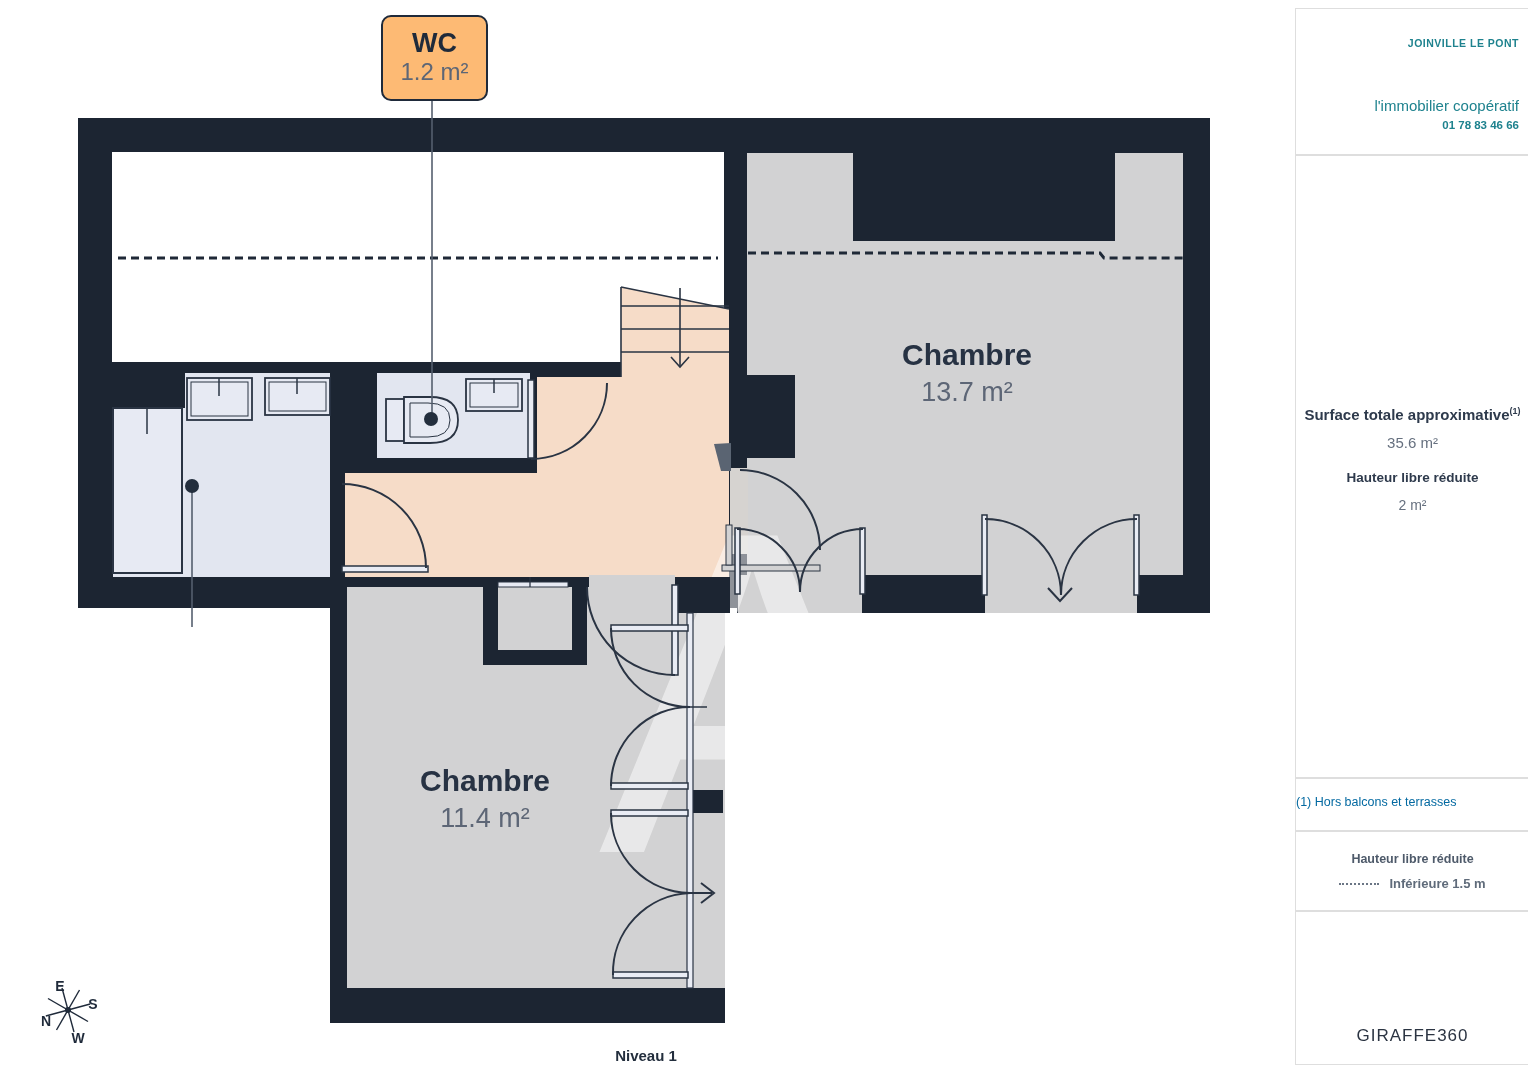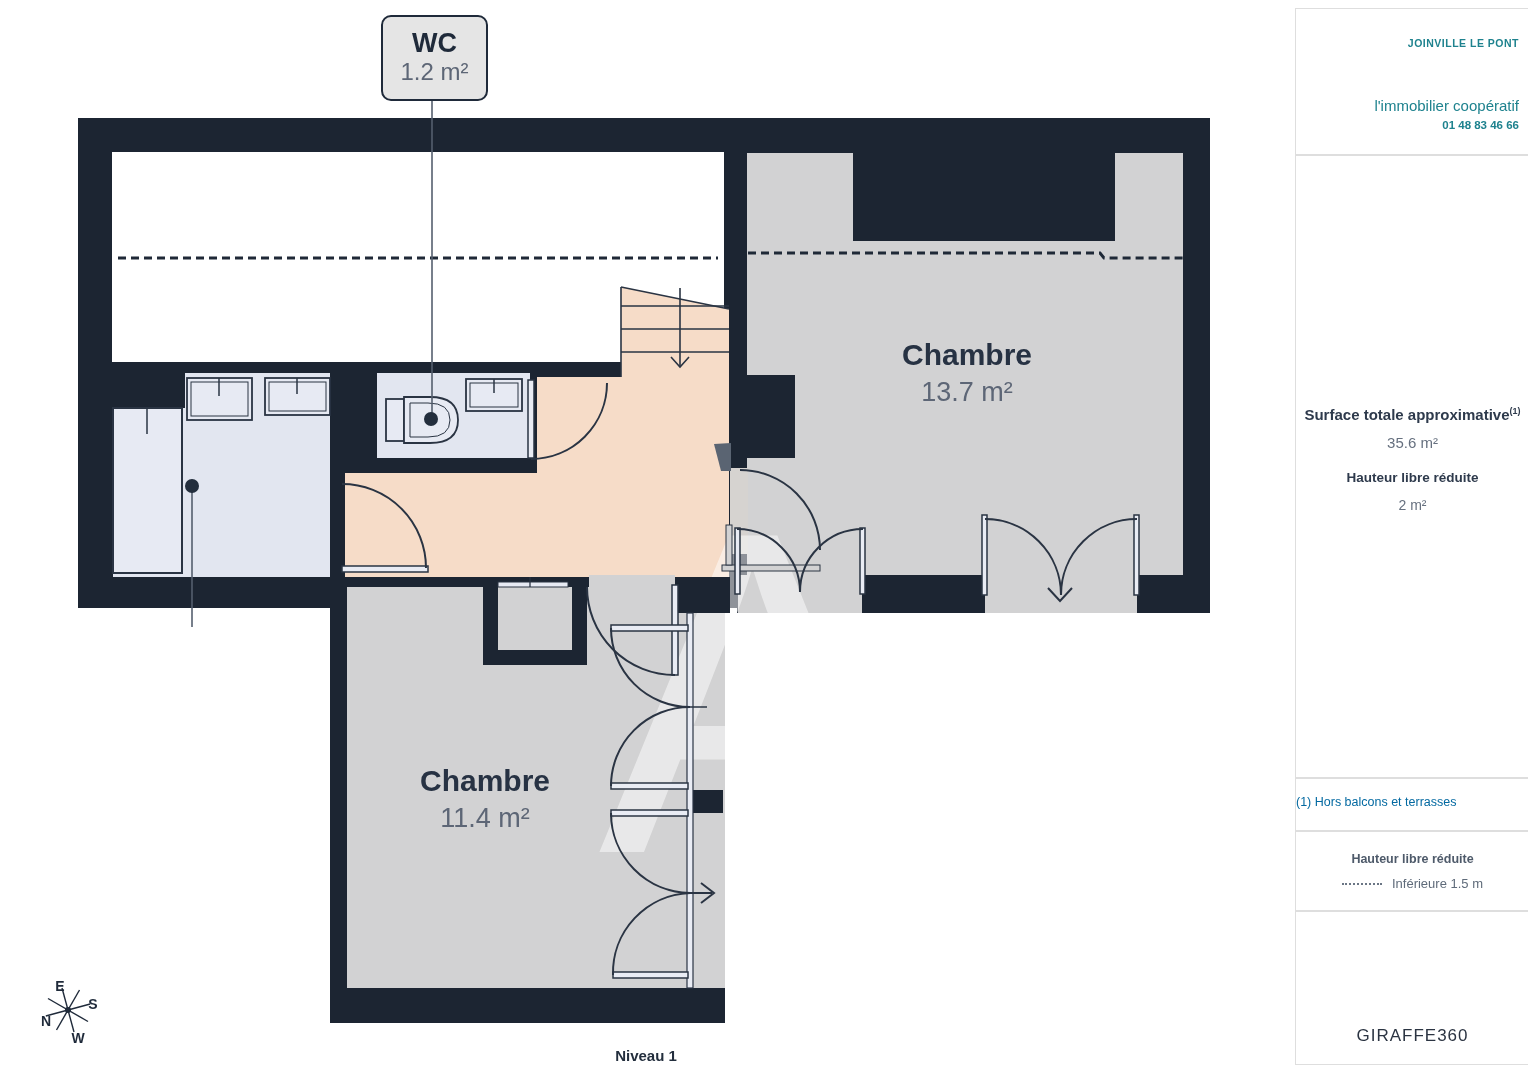--- a/index.html
+++ b/index.html
@@ -2,42 +2,42 @@
 <html><head>
 <meta charset="utf-8">
 <style>
   html,body{margin:0;padding:0;background:#fff;}
   .page{position:relative;width:1528px;height:1080px;background:#ffffff;overflow:hidden;
         font-family:"Liberation Sans","DejaVu Sans",sans-serif;}
   .abs{position:absolute;}
   svg{display:block;}
 
   
-  .tagbox{position:absolute;background:#e5e5e5;border:2.5px solid #1f2a3a;border-radius:10px;
+  .tagbox{position:absolute;background:#fdba74;border:2.5px solid #1f2a3a;border-radius:10px;
           display:flex;flex-direction:column;align-items:center;justify-content:center;z-index:30;}
   .tagbox .tname{font-weight:bold;color:#1f2a3a;line-height:1.1;}
   .tagbox .tarea{color:#5d6676;line-height:1.2;}
   .roomlabel{position:absolute;transform:translateX(-50%);text-align:center;z-index:25;}
   .roomlabel .rname{font-weight:bold;color:#273243;font-size:30px;line-height:34px;}
   .roomlabel .rarea{color:#5d6676;font-size:27px;line-height:40px;}
   .levellabel{position:absolute;transform:translate(-50%,-50%);font-weight:bold;font-size:15px;color:#232e3d;z-index:25;}
   .compassletter{position:absolute;transform:translate(-50%,-50%);font-weight:bold;font-size:14px;color:#1f2a3a;z-index:25;}
 
   
   .panel{position:absolute;left:1295px;width:235px;border:1px solid #dedede;background:#fff;box-sizing:border-box;}
   .logo-brand{position:absolute;left:8px;top:42px;width:214px;text-align:center;
               font-weight:bold;font-size:45px;letter-spacing:-1px;color:#1e828e;}
   .logo-city{position:absolute;right:10px;top:28px;font-size:10.5px;font-weight:bold;color:#1e828e;letter-spacing:.5px;}
   .logo-tagline{position:absolute;right:10px;top:88px;font-size:15px;color:#1e828e;}
   .logo-phone{position:absolute;right:10px;top:110px;font-size:11.5px;font-weight:bold;color:#1e828e;}
   .sb-label{position:absolute;width:100%;text-align:center;font-weight:bold;color:#2e3a4c;}
   .sb-value{position:absolute;width:100%;text-align:center;color:#66707f;}
   .footnote-text{position:absolute;width:100%;top:16px;font-size:12.5px;color:#0369a1;}
   .legend-title{position:absolute;width:100%;top:20px;text-align:center;font-size:12.5px;font-weight:bold;color:#4e5a6a;}
-  .legend-row{position:absolute;width:100%;top:44px;text-align:center;font-size:13px;color:#5f6b7a;}
+  .legend-row{position:absolute;width:100%;top:44px;text-align:center;font-size:13px;color:#5f6b7a;font-weight:bold;}
   .legend-dash{display:inline-block;width:40px;height:1px;border-top:2px dotted #6b7685;vertical-align:middle;margin-right:10px;}
   .legal-text{position:absolute;left:14px;right:14px;top:20px;text-align:center;font-size:12.5px;line-height:1.5;color:#5f6b7a;}
   .vendor{position:absolute;width:100%;top:114px;text-align:center;font-size:17px;letter-spacing:1px;color:#2b3442;}
   .vendor b{font-weight:normal;}
 </style>
 </head>
 <body>
 
 <div class="page">
 
@@ -192,21 +192,21 @@
   <div class="levellabel" style="left:646px;top:1055px;">Niveau 1</div>
 
   <span class="compassletter" style="left:60px;top:986px;">E</span>
   <span class="compassletter" style="left:93px;top:1004px;">S</span>
   <span class="compassletter" style="left:46px;top:1021px;">N</span>
   <span class="compassletter" style="left:78px;top:1038px;">W</span>
 
   <div class="panel" style="top:8px;height:147px;">
     <span class="logo-city">JOINVILLE LE PONT</span>
     <div class="logo-tagline">l'immobilier coopératif</div>
-    <div class="logo-phone">01 48 83 46 66</div>
+    <div class="logo-phone">01 78 83 46 66</div>
   </div>
 
   <div class="panel" style="top:155px;height:623px;">
     <div class="sb-label" style="top:250px;font-size:15px;">
       <span>Surface totale approximative</span><sup style="font-size:9px;">(1)</sup>
     </div>
     <div class="sb-value" style="top:278px;font-size:15px;">35.6 m²</div>
     <div class="sb-label" style="top:314px;font-size:13.5px;">Hauteur libre réduite</div>
     <div class="sb-value" style="top:341px;font-size:14px;">2 m²</div>
   </div>

